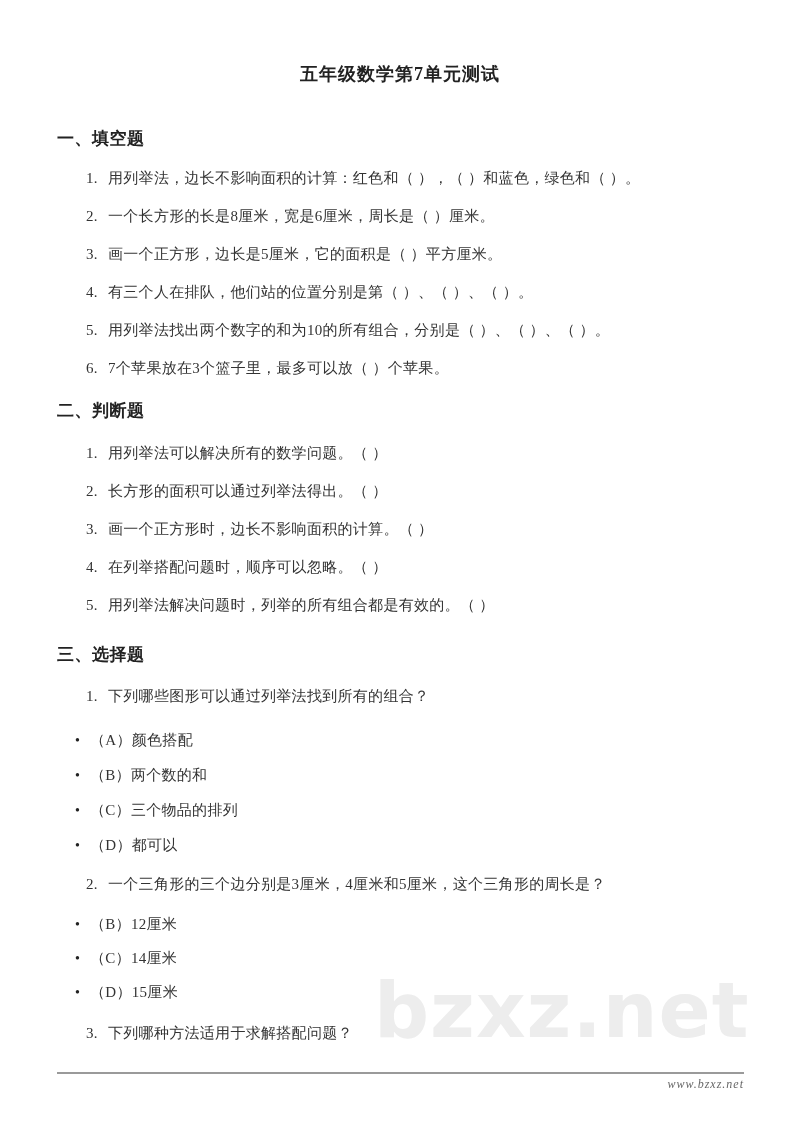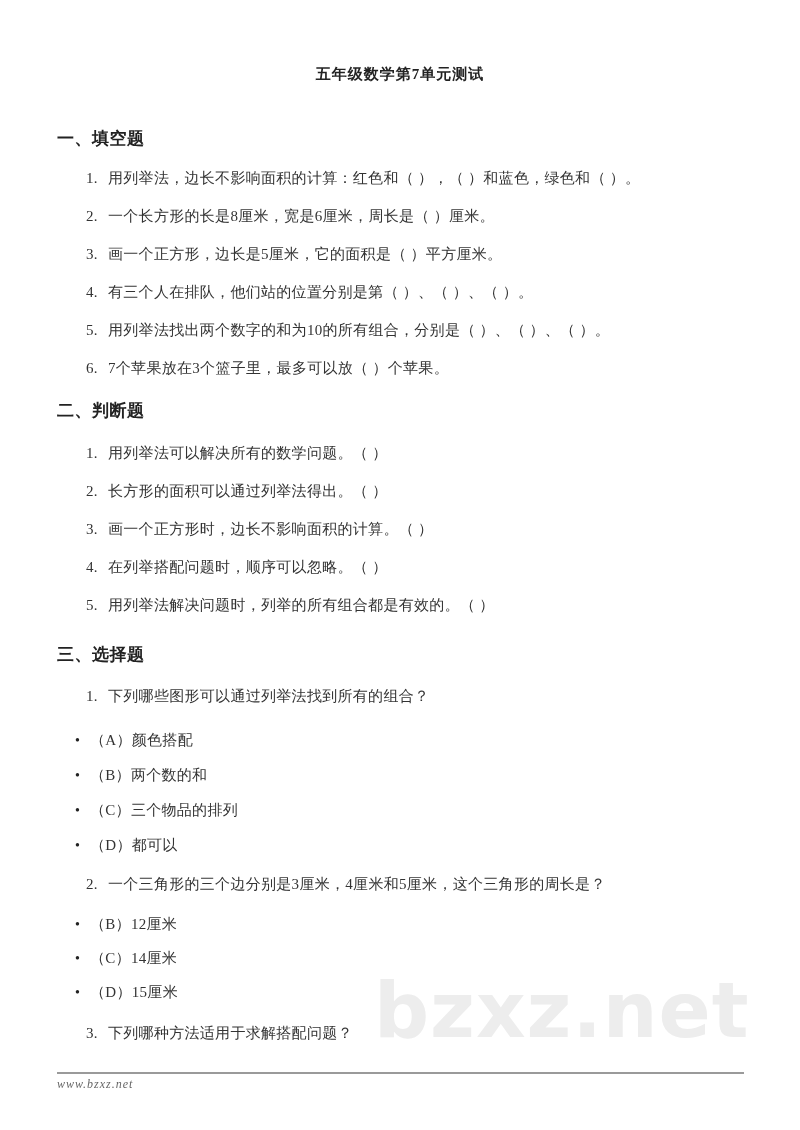--- a/index.html
+++ b/index.html
@@ -21,21 +21,21 @@
   }
   .content {
     position: relative;
     z-index: 1;
   }
   .doc-title {
     margin: 0;
     padding-top: 60px;
     height: 88px;
     text-align: center;
-    font-size: 15px;
+    font-size: 18px;
     line-height: 28px;
     font-weight: bold;
     color: #222222;
     letter-spacing: 1px;
   }
   .section-heading {
     margin: 0 0 0 57px;
     font-size: 17px;
     line-height: 18px;
     font-weight: bold;
@@ -106,21 +106,21 @@
   .footer {
     position: absolute;
     left: 57px;
     width: 687px;
     top: 1072px;
     border-top: 2px solid #9a9a9a;
     z-index: 1;
   }
   .footer-url {
     display: block;
-    text-align: left;
+    text-align: right;
     margin-top: 3px;
     font-size: 12px;
     font-style: italic;
     color: #666666;
     font-family: "Liberation Serif", "DejaVu Serif", serif;
     letter-spacing: 1px;
   }
 </style>
 </head>
 <body>

